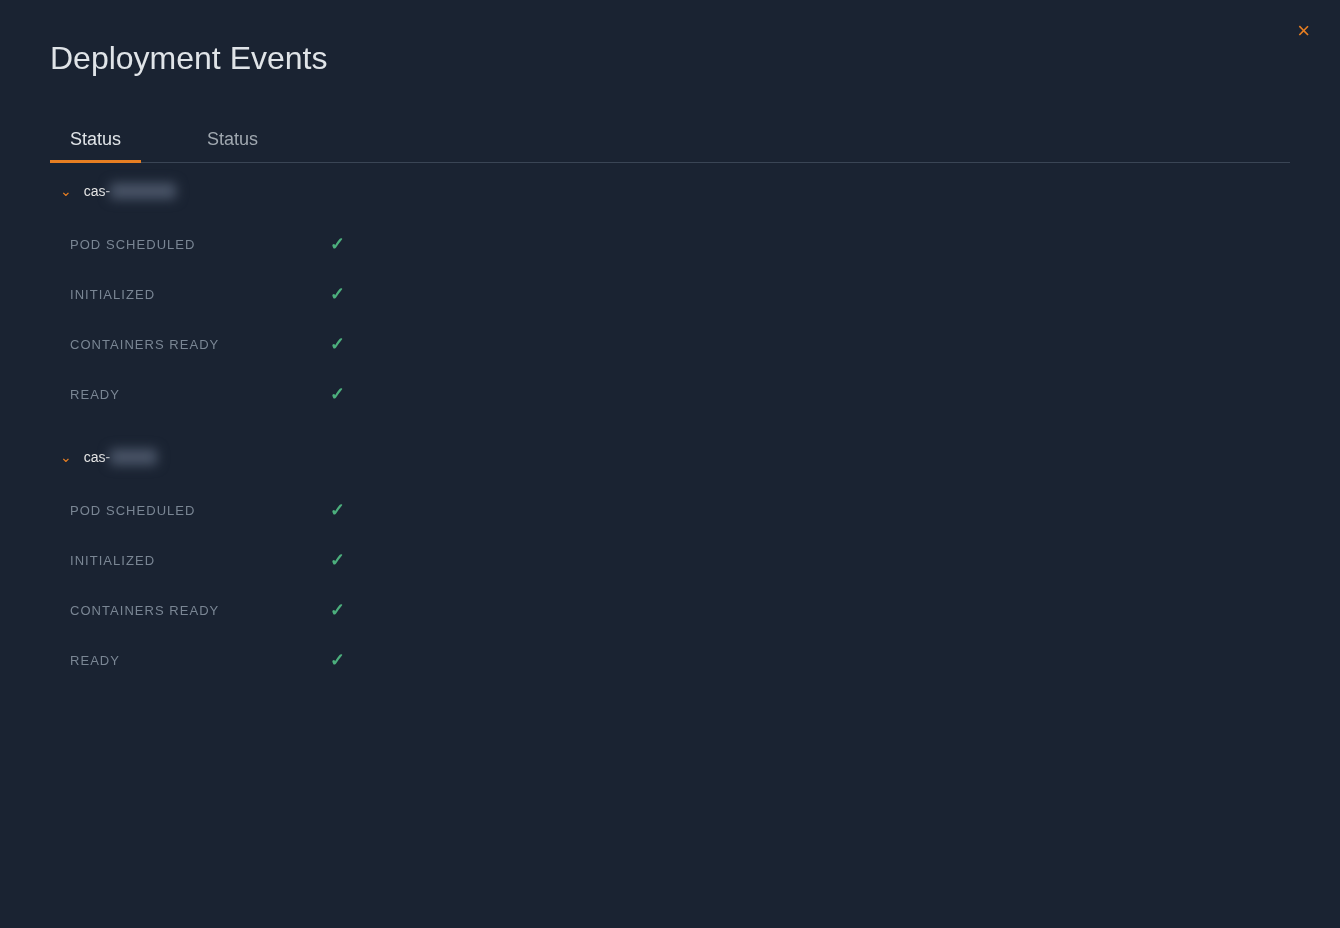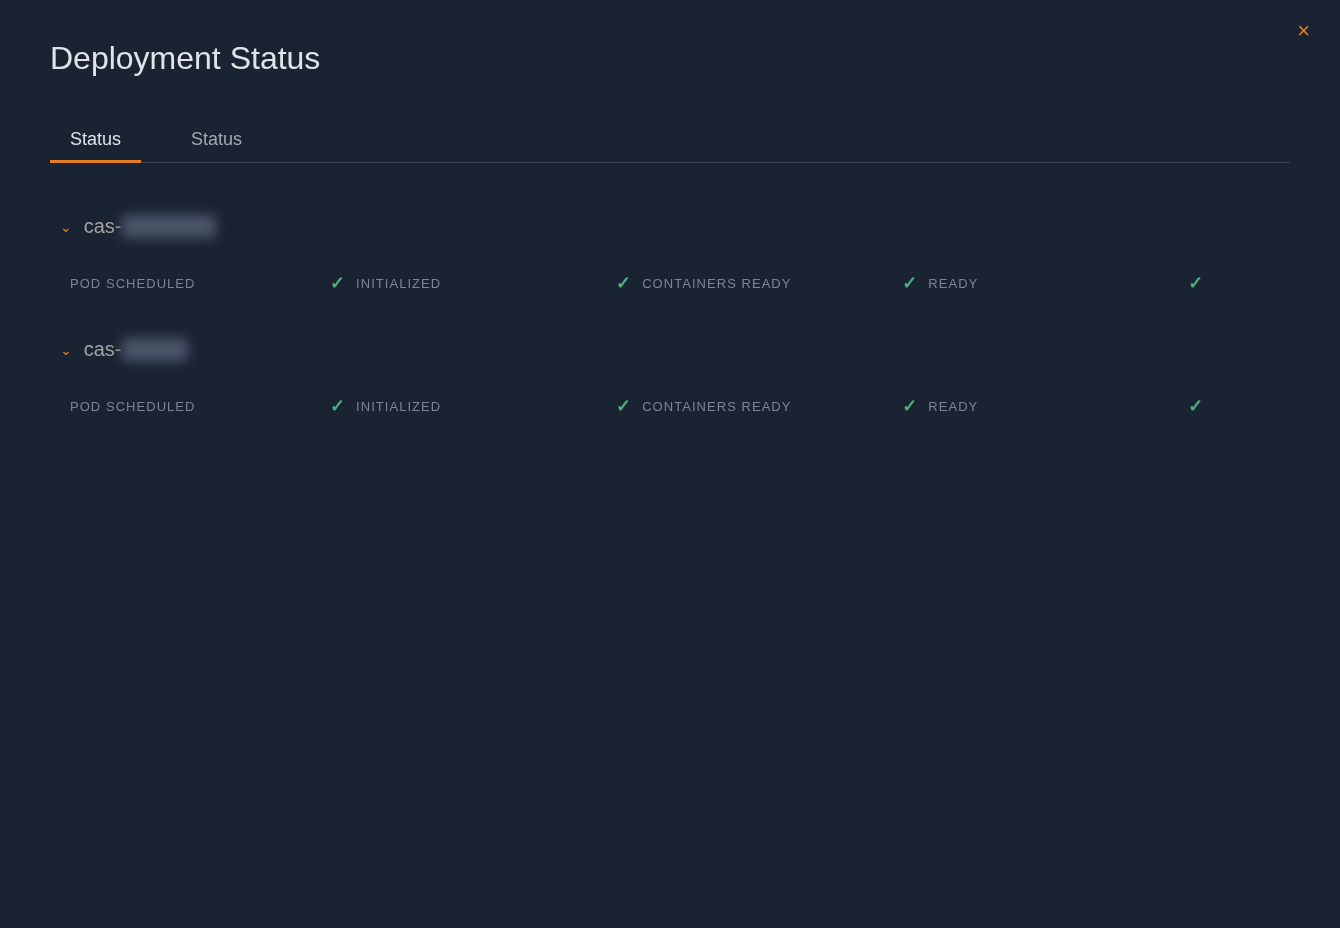--- a/index.html
+++ b/index.html
@@ -39,23 +39,23 @@
 
     .page-title {
       font-size: 32px;
       font-weight: 400;
       color: #e0e4e8;
       margin-bottom: 40px;
     }
 
     .tabs {
       display: flex;
-      gap: 0;
+      gap: 16px;
       border-bottom: 1px solid #3a4555;
-      margin-bottom: 52px;
+      margin-bottom: 20px;
     }
 
     .tab {
       padding: 12px 20px;
       font-size: 18px;
       font-weight: 400;
       color: #a0a8b0;
       cursor: pointer;
       border: none;
       background: none;
@@ -92,38 +92,38 @@
       margin-bottom: 20px;
       cursor: pointer;
     }
 
     .chevron-icon {
       color: #e67e22;
       font-size: 14px;
     }
 
     .pod-name {
-      font-size: 20px;
-      color: #a3a3a3;
+      font-size: 14px;
+      color: #e5e5e5;
       font-weight: 400;
     }
 
     .pod-name-blur {
       display: inline-block;
       filter: blur(6px);
       background: #4a5568;
       border-radius: 3px;
       color: transparent;
       user-select: none;
     }
 
     .conditions-list {
       display: flex;
-      flex-direction: row;
-      gap: 11px;
+      flex-direction: column;
+      gap: 0;
       padding-left: 10px;
     }
 
     .condition-row {
       display: flex;
       align-items: center;
       padding: 14px 0;
       gap: 60px;
     }
 
@@ -142,21 +142,21 @@
       font-weight: bold;
     }
   </style>
 </head>
 <body>
 
 <div class="modal">
 
   <button class="close-btn">×</button>
 
-  <h1 class="page-title">Deployment Status</h1>
+  <h1 class="page-title">Deployment Events</h1>
 
   <div class="tabs">
     <button class="tab active">Status</button>
     <button class="tab">Status</button>
   </div>
 
   <div class="content">
 
     <div class="pod-section">
       <div class="pod-header">

